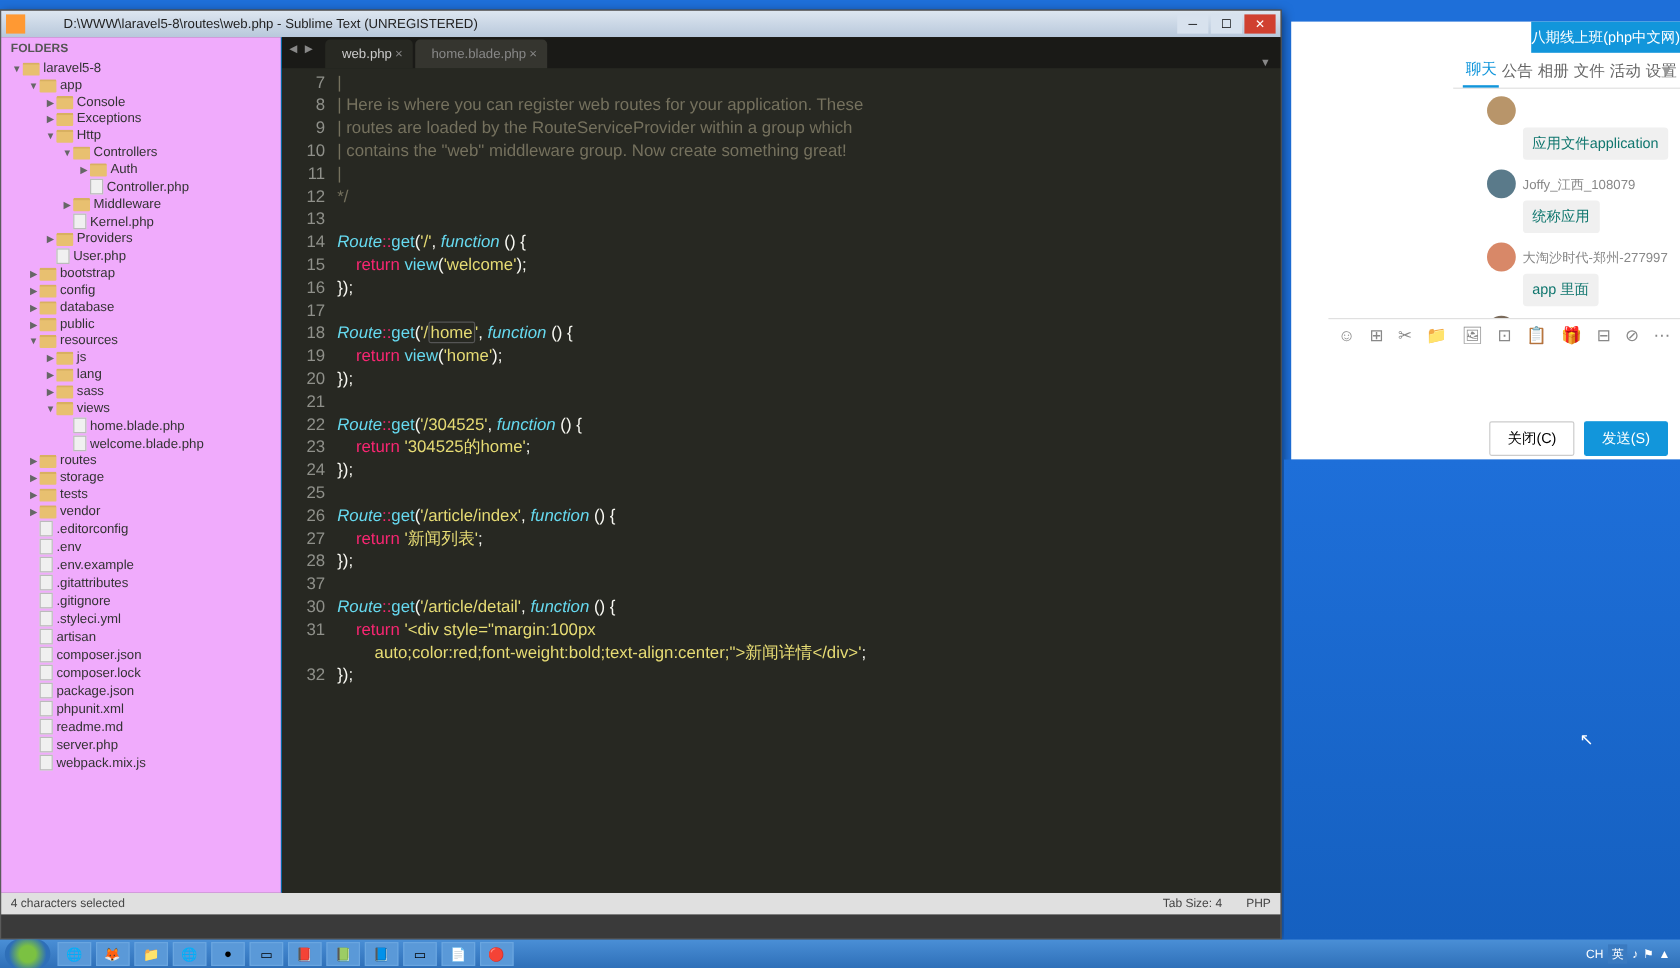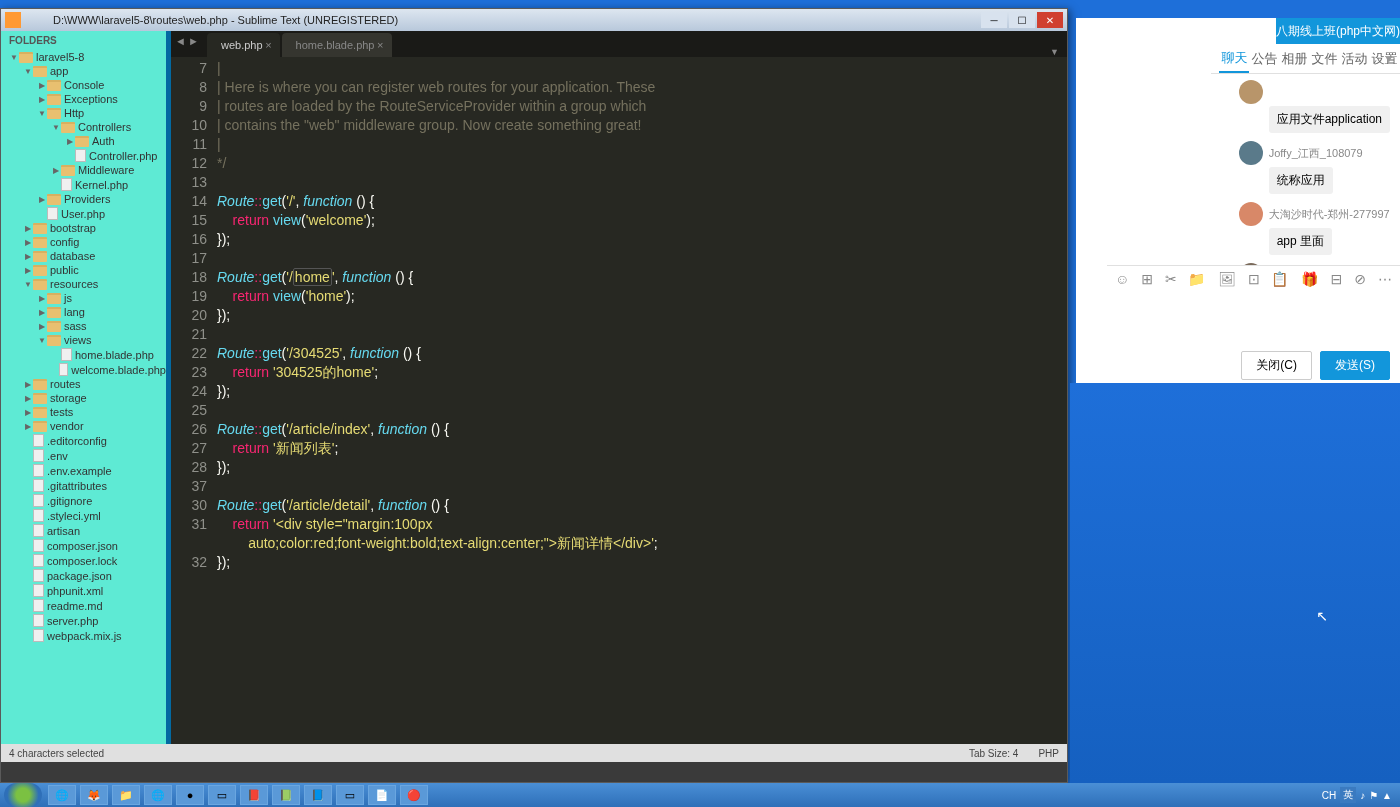--- a/index.html
+++ b/index.html
@@ -14,21 +14,21 @@
 .title-bar .win-min { background: #d8e2ee; }
 .title-bar .win-max { background: #d8e2ee; }
 .title-bar .win-close { background: #d04030; color: white; }
 
 .menu-bar { height: 20px; background: #e8e8e8; display: flex; align-items: center; padding: 0 4px; font-size: 12px; color: #222; }
 .menu-bar .menu-item { padding: 2px 8px; cursor: pointer; }
 
 .main-area { display: flex; height: calc(100% - 42px - 18px); }
 
 
-.sidebar { width: 170px; background: #5eead4; border-right: 5px solid #0369a1; overflow-y: auto; font-size: 11px; color: #333; user-select: none; }
+.sidebar { width: 234px; background: #f0abfc; border-right: 1px solid #0369a1; overflow-y: auto; font-size: 11px; color: #333; user-select: none; }
 .sidebar-title { padding: 4px 8px; font-weight: bold; color: #555; font-size: 10px; }
 .tree-item { display: flex; align-items: center; padding: 1px 0; cursor: pointer; white-space: nowrap; }
 .tree-item .arrow { width: 10px; display: inline-block; text-align: center; color: #666; font-size: 8px; }
 .tree-item .folder-icon { width: 14px; height: 11px; background: #e8c070; margin-right: 3px; border-radius: 1px; border-top: 2px solid #d8b060; }
 .tree-item .file-icon { width: 11px; height: 13px; background: #f0f0f0; border: 1px solid #bbb; margin-right: 3px; }
 
 
 .editor-area { flex: 1; background: #272822; display: flex; flex-direction: column; position: relative; }
 .tab-nav-arrows { position: absolute; left: 4px; top: 4px; display: flex; gap: 2px; }
 .tab-nav-arrows span { color: #888; font-size: 11px; cursor: pointer; }
@@ -59,21 +59,21 @@
 
 .chat-panel { position: absolute; right: 0; top: 18px; width: 324px; height: 365px; background: #fff; display: flex; flex-direction: column; align-items: flex-end; }
 .chat-header { height: 26px; background: #1296db; color: #fff; display: flex; align-items: center; justify-content: center; font-size: 12px; }
 .chat-tabs { height: 30px; display: flex; align-items: center; padding: 0 8px; border-bottom: 1px solid #e0e0e0; font-size: 13px; color: #666; }
 .chat-tabs .ctab { cursor: pointer; padding: 4px 2px; }
 .chat-tabs .ctab.active { color: #1296db; border-bottom: 2px solid #1296db; }
 .chat-messages { flex: 1; overflow-y: auto; padding: 6px 10px; font-size: 12px; }
 .msg-row { margin-bottom: 8px; }
 .msg-row .user { display: flex; align-items: center; gap: 6px; color: #888; font-size: 11px; margin-bottom: 2px; }
 .msg-row .avatar { width: 24px; height: 24px; border-radius: 50%; background: #888; }
-.msg-row .bubble { background: #f0f0f0; padding: 5px 8px; border-radius: 3px; margin-left: 30px; color: #000000; display: inline-block; max-width: 250px; }
+.msg-row .bubble { background: #f0f0f0; padding: 5px 8px; border-radius: 3px; margin-left: 30px; color: #0f766e; display: inline-block; max-width: 250px; }
 .chat-toolbar { height: 26px; border-top: 1px solid #e0e0e0; display: flex; align-items: center; padding: 0 8px; gap: 12px; color: #888; font-size: 14px; }
 .chat-toolbar span { cursor: pointer; }
 .chat-input { height: 56px; }
 .chat-actions { height: 36px; display: flex; justify-content: flex-end; align-items: center; padding: 0 10px; gap: 8px; }
 .chat-actions button { padding: 5px 14px; font-size: 12px; border: 1px solid #ccc; background: #fff; cursor: pointer; border-radius: 2px; }
 .chat-actions button.primary { background: #1296db; color: #fff; border-color: #1296db; }
 
 
 .desktop-area { position: absolute; right: 0; top: 383px; width: 330px; height: 400px; background: linear-gradient(#1e6fd9, #1560c0); }
 

